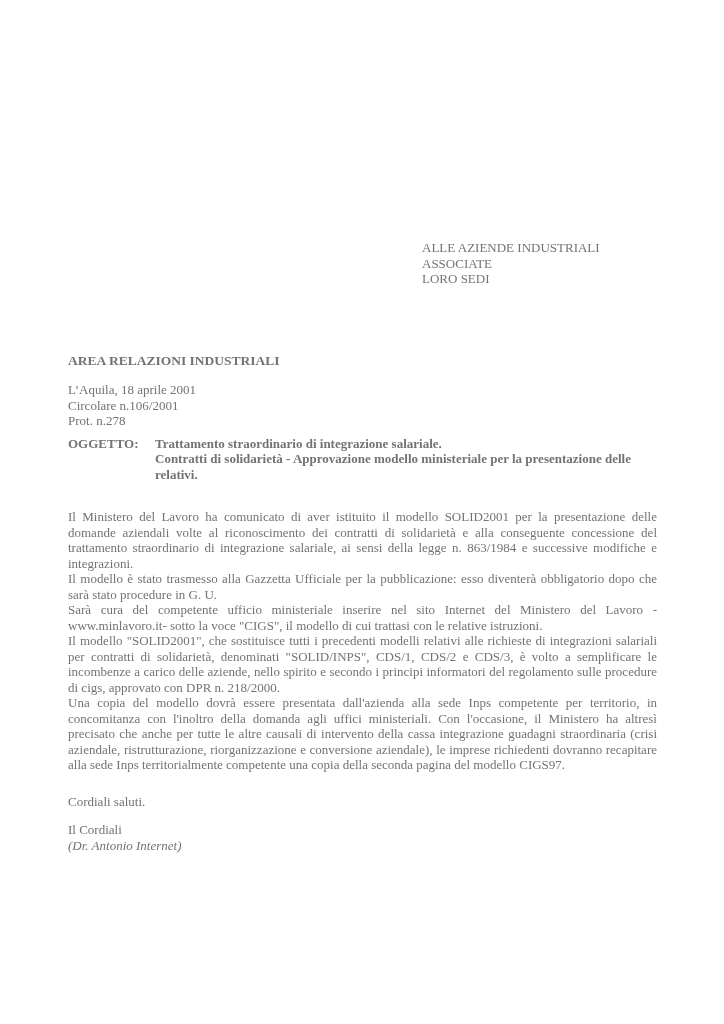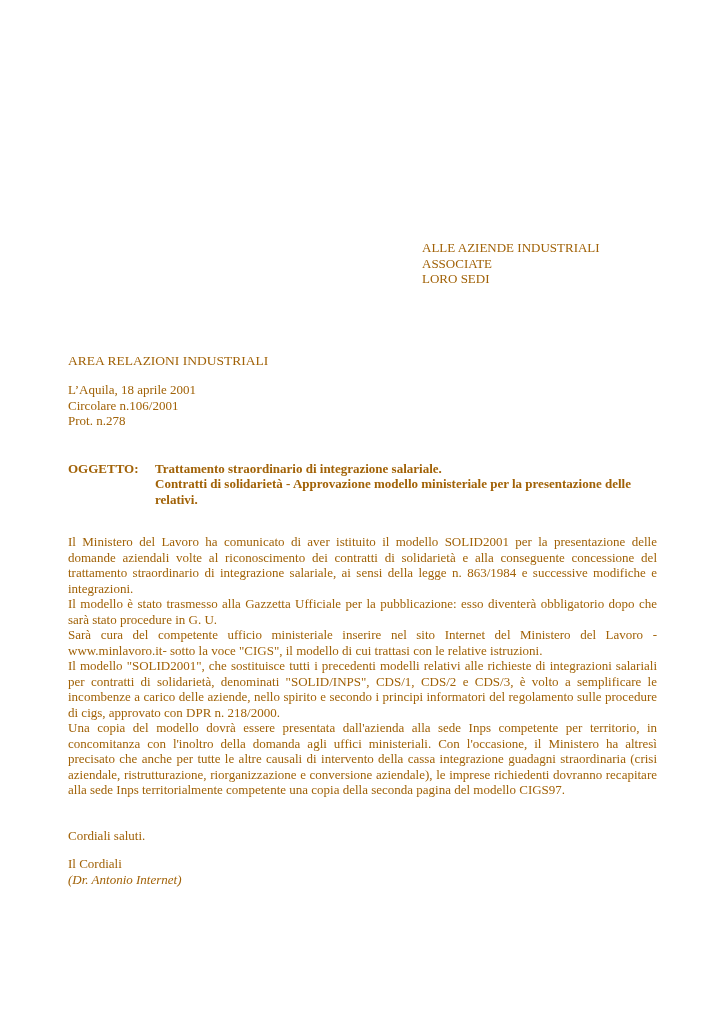--- a/index.html
+++ b/index.html
@@ -6,42 +6,42 @@
   html, body {
     margin: 0;
     padding: 0;
     background: #ffffff;
   }
   .page {
     position: relative;
     width: 724px;
     height: 1024px;
     background: #ffffff;
-    color: #a16207;
+    color: #737373;
     font-family: "Liberation Serif", "DejaVu Serif", serif;
     font-size: 13px;
     line-height: 15.5px;
     padding: 240px 67px 0 68px;
     overflow: hidden;
   }
   .recipient {
     margin-left: 354px;
   }
   .u {
   }
   .department {
     margin-top: 66px;
-    font-weight: normal;
+    font-weight: bold;
     font-size: 13.5px;
   }
   .meta {
     margin-top: 14px;
   }
   .subject {
-    margin-top: 32px;
+    margin-top: 7px;
     display: flex;
     font-weight: bold;
   }
   .subject-label {
     width: 87px;
     flex: none;
   }
   .subject-body {
     flex: 1;
   }
@@ -49,21 +49,21 @@
     margin: 0;
   }
   .body-text {
     margin-top: 27px;
     text-align: justify;
   }
   .body-text p {
     margin: 0;
   }
   .salutation {
-    margin-top: 30px;
+    margin-top: 21px;
   }
   .signature {
     margin-top: 13px;
   }
   .italic {
     font-style: italic;
   }
 </style>
 </head>
 <body>

